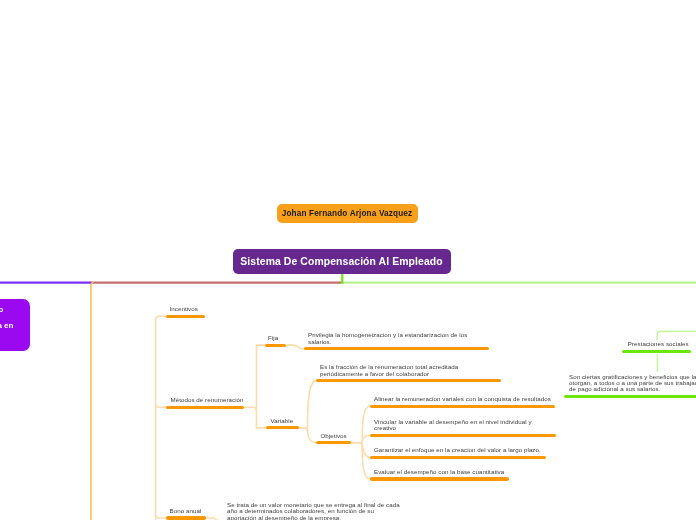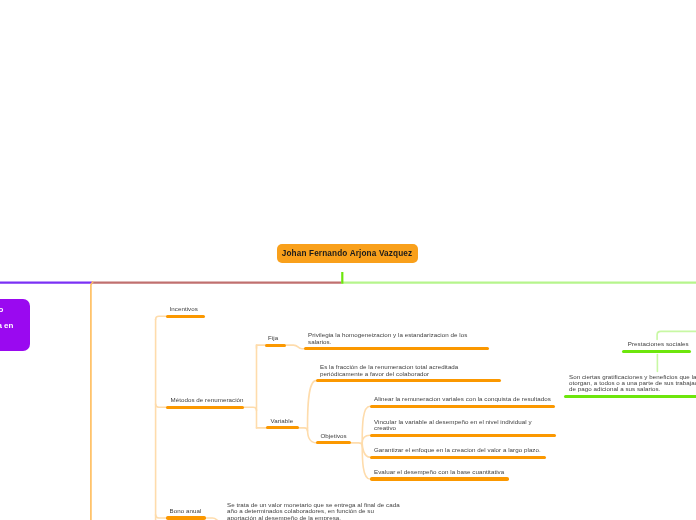--- a/index.html
+++ b/index.html
@@ -8,21 +8,21 @@
        font-family:"Liberation Sans",sans-serif;
        -webkit-font-smoothing:antialiased;}
   #canvas{position:relative;width:696px;height:520px;overflow:hidden;background:#fff;
           will-change:opacity;-webkit-font-smoothing:antialiased;}
   svg#links{position:absolute;left:0;top:0;width:696px;height:520px;}
 
   .rootbox{position:absolute;border-radius:5px;display:flex;align-items:center;
            justify-content:center;font-weight:bold;box-sizing:border-box;white-space:nowrap;}
   .rootbox span{display:block;will-change:opacity;}
   #author-node{left:276.5px;top:203.5px;width:141px;height:19px;
-               background:#F9A01B;color:#1b1b1b;font-size:8.2px;letter-spacing:0.15px;margin-top:40px;}
+               background:#F9A01B;color:#1b1b1b;font-size:8.2px;letter-spacing:0.15px;}
   #root-title-node{left:232.5px;top:248.5px;width:218px;height:25px;
                background:#66288E;color:#ffffff;font-size:10.4px;letter-spacing:0.1px;}
 
   #left-card{position:absolute;left:-110px;top:299.4px;width:140px;height:51.8px;
              background:#9A09F0;color:#fff;border-radius:7px;font-size:8px;
              font-weight:bold;line-height:16.8px;box-sizing:border-box;overflow:hidden;}
   #left-card .cl{position:absolute;right:0;white-space:pre;will-change:opacity;}
   #left-card .cl1{top:2.2px;right:26.5px;}
   #left-card .cl2{top:19px;right:16.6px;}
 
@@ -78,20 +78,23 @@
       <path d="M205 518 H212.5 C217 518 216.6 521.6 221 521.6 H226"></path>
     </g>
     <g fill="none" stroke-linecap="round" stroke-linejoin="round" stroke="#C8F8A4" stroke-width="1.6">
       <path d="M698 331.4 H660.8 Q657.1 331.4 657.1 334.8 V339.5"></path>
       <path d="M657.4 354.5 V371.5"></path>
     </g>
   </svg>
 
   <div class="rootbox" id="author-node">
       <span>Johan Fernando Arjona Vazquez</span>
+    </div>
+  <div class="rootbox" id="root-title-node">
+      <span>Sistema De Compensación Al Empleado</span>
     </div>
   <div id="left-card">
     <span class="cl cl1">o</span>
     <span class="cl cl2">a en</span>
   </div>
 
   <div class="node" style="left:165.5px;top:314.7px;width:39px;">
     <div class="bar o" style="width:39px;"></div>
     <div class="lbl" style="left:4px;top:-8.5px;">Incentivos</div>
   </div>

